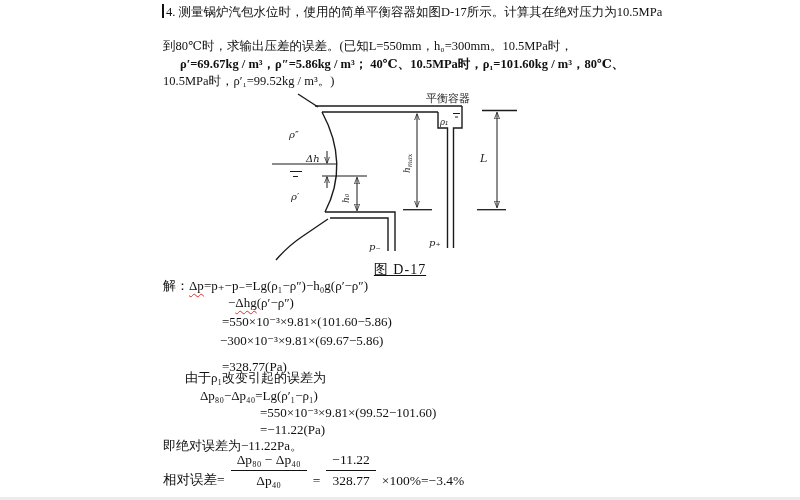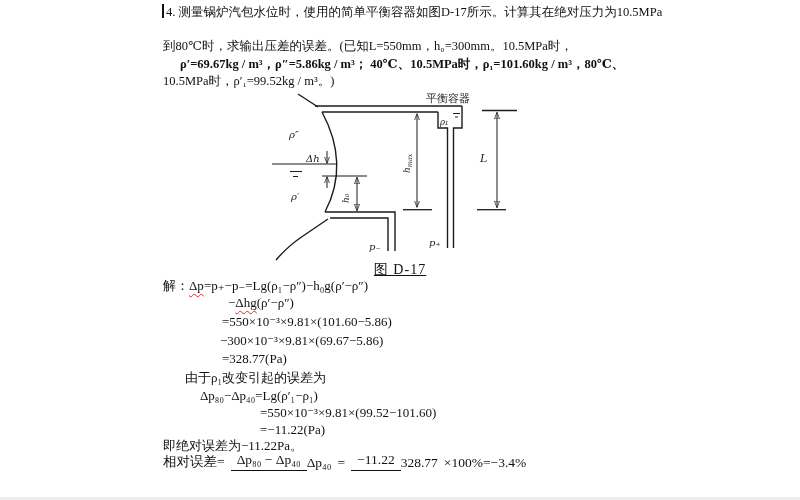--- a/index.html
+++ b/index.html
@@ -11,21 +11,21 @@
       text-decoration-thickness:1px;text-underline-offset:3px;}
   #cursor{position:absolute;left:162px;top:4px;width:2px;height:14px;background:#111;}
   #figure-caption{position:absolute;left:335px;top:261px;width:130px;text-align:center;
       font-size:14px;letter-spacing:1px;text-decoration:underline;}
   #diagram{position:absolute;left:270px;top:88px;}
   #diagram line,#diagram path,#diagram polyline{stroke:#1b1b1b;fill:none;}
   #diagram text{fill:#1b1b1b;font-family:"DejaVu Serif","Liberation Serif",serif;}
   .dimlabel{font-style:italic;}
   #rel-error-row{position:absolute;left:163px;top:452px;display:flex;align-items:flex-end;
       font-size:13.5px;white-space:nowrap;}
-  .frac{display:inline-flex;flex-direction:row;align-items:center;margin:0 6px;}
+  .frac{display:inline-flex;flex-direction:column;align-items:center;margin:0 6px;}
   .frac .num{padding:0 6px 2px;border-bottom:1.3px solid #111;}
   .frac .den{padding-top:2px;}
   #bottom-edge{position:absolute;left:0;top:497px;width:800px;height:3px;background:#ececec;}
 </style>
 </head>
 <body>
 
 <div id="page">
 
   <div id="cursor"></div>
@@ -104,21 +104,21 @@
     <text x="99" y="162" font-size="10" class="dimlabel">p₋</text>
     <text x="159" y="158" font-size="10" class="dimlabel">p₊</text>
   </svg>
 
   <div id="figure-caption">图 D-17</div>
 
   <div class="sline" style="left:163px;top:277px;"><span>解：</span><span class="sq">Δp</span><span>=p₊−p₋=Lg(ρ₁−ρ″)−h₀g(ρ′−ρ″)</span></div>
   <div class="sline" style="left:228px;top:294px;"><span>−</span><span class="sq">Δhg</span><span>(ρ′−ρ″)</span></div>
   <div class="sline" style="left:222px;top:313px;">=550×10⁻³×9.81×(101.60−5.86)</div>
   <div class="sline" style="left:220px;top:332px;">−300×10⁻³×9.81×(69.67−5.86)</div>
-  <div class="sline" style="left:222px;top:350px;">=328.77(Pa)</div>
+  <div class="sline" style="left:222px;top:358px;">=328.77(Pa)</div>
   <div class="sline" style="left:200px;top:387px;">Δp₈₀−Δp₄₀=Lg(ρ′₁−ρ₁)</div>
   <div class="sline" style="left:185px;top:369px;">由于ρ₁改变引起的误差为</div>
   <div class="sline" style="left:260px;top:404px;">=550×10⁻³×9.81×(99.52−101.60)</div>
   <div class="sline" style="left:260px;top:421px;">=−11.22(Pa)</div>
   <div class="sline" style="left:163px;top:437px;">即绝对误差为−11.22Pa。</div>
 
   <div id="rel-error-row">
     <span>相对误差=</span>
     <span class="frac">
       <span class="num">Δp₈₀ − Δp₄₀</span>

